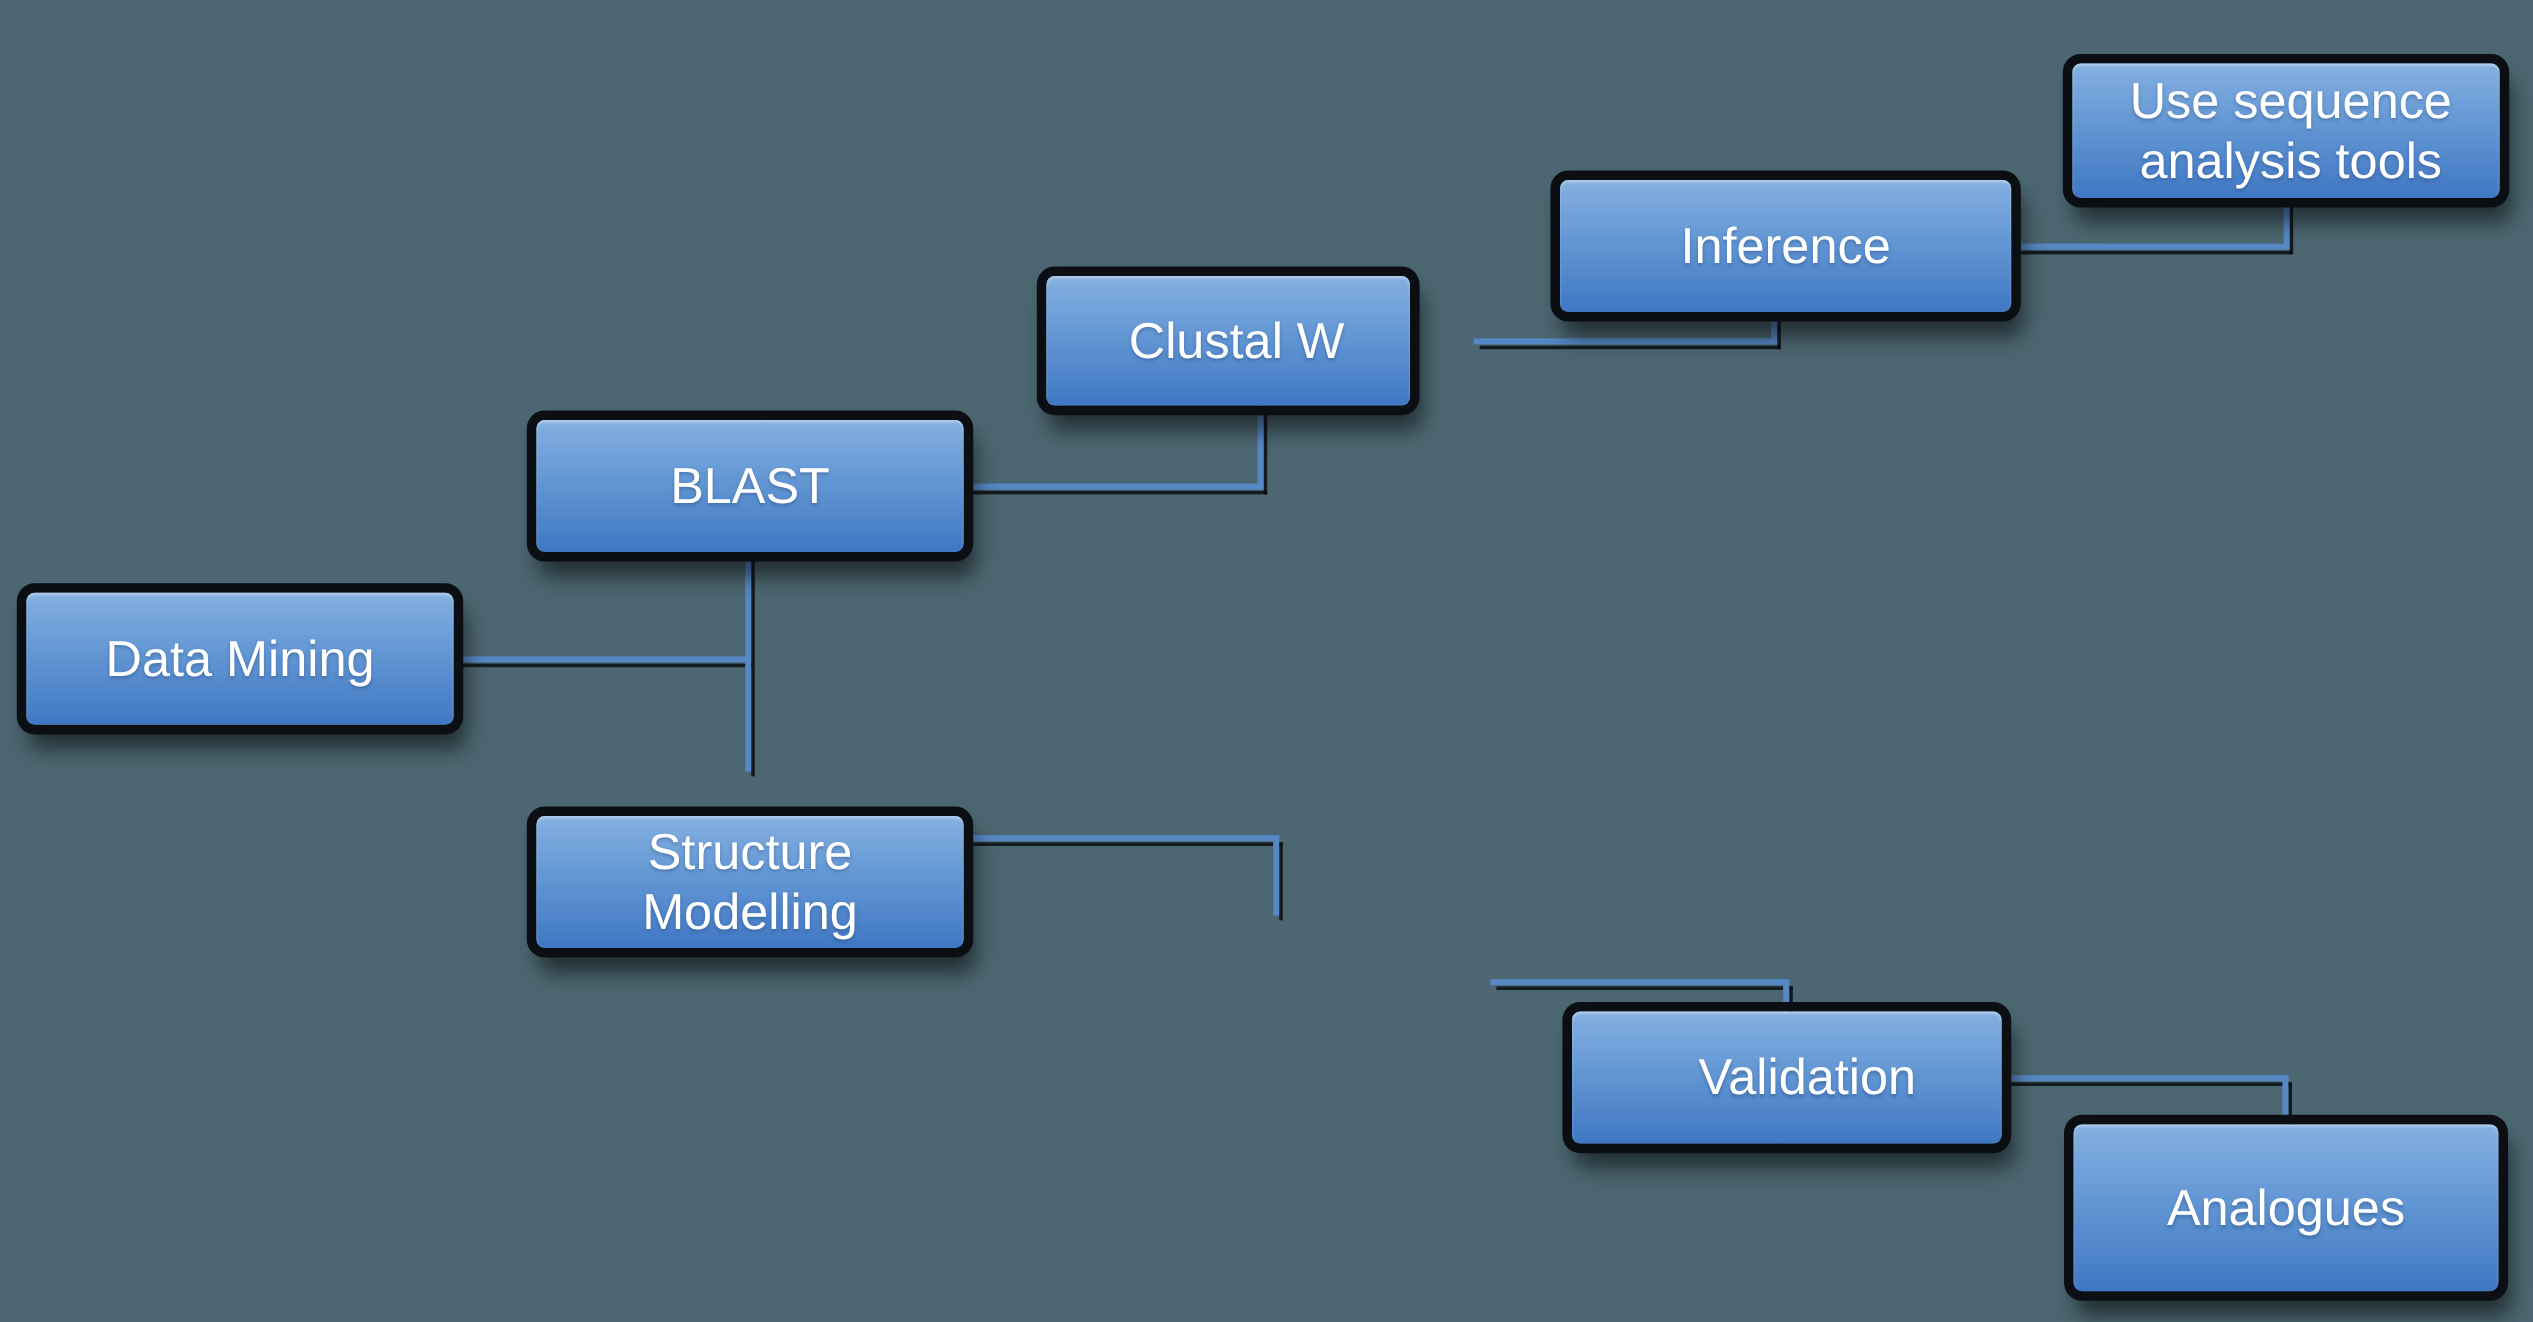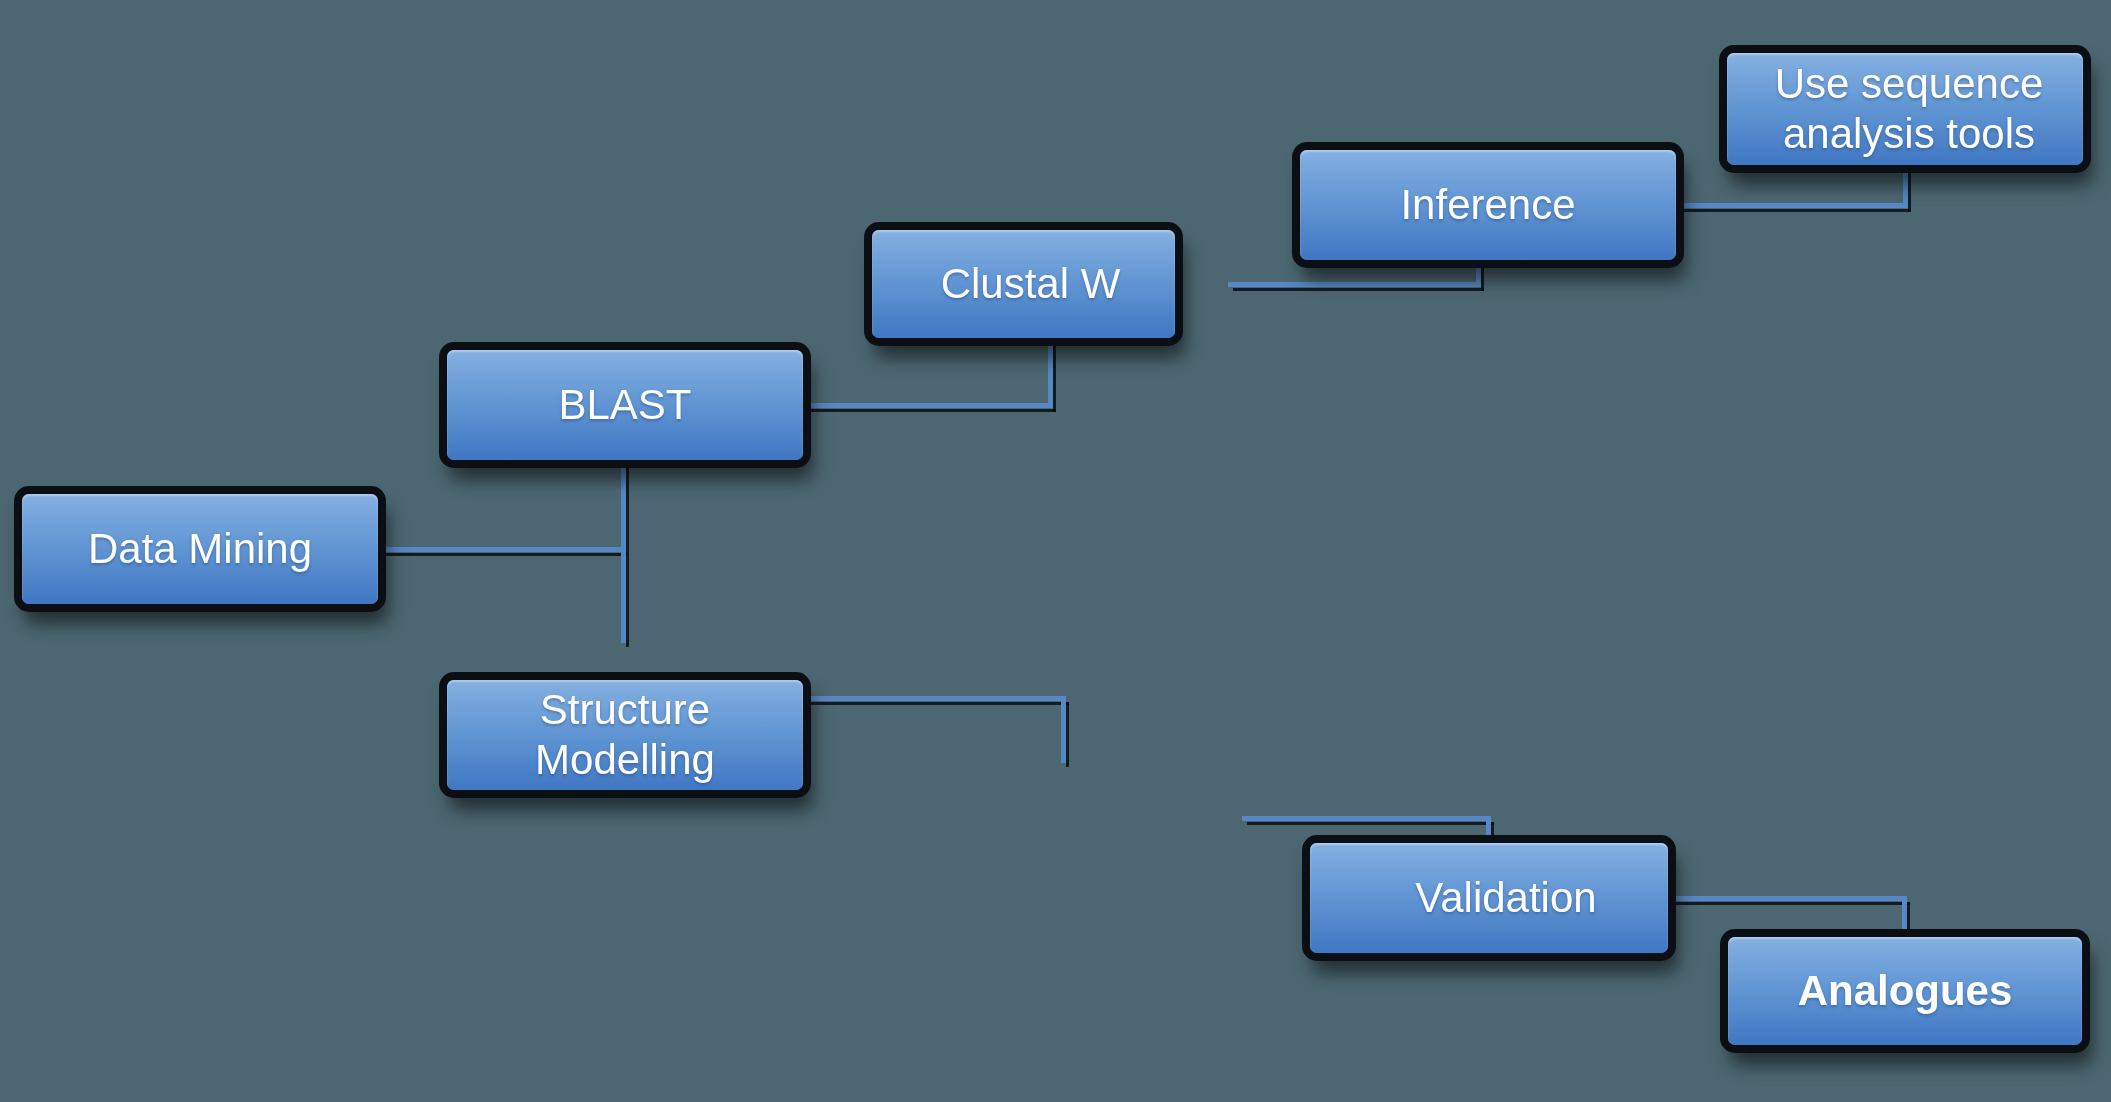--- a/index.html
+++ b/index.html
@@ -35,21 +35,21 @@
     text-shadow:0 2px 3px rgba(25,55,95,0.35);
   }
   #node-data-mining   {left:22px;   top:494px; width:356px; height:110px;}
   #node-blast         {left:447px;  top:350px; width:356px; height:110px;}
   #node-structure     {left:447px;  top:643px; width:356px; height:110px;margin-top:37px;}
   #node-clustal-w     {left:872px;  top:230px; width:303px; height:108px;padding-left:28px;}
   #node-inference     {left:1300px; top:150px; width:376px; height:110px;}
   #node-use-sequence  {left:1727px; top:53px;  width:356px; height:112px;padding-left:22px;}
   #node-refinement    {left:887px;  top:763px; width:356px; height:110px;}
   #node-validation    {left:1310px; top:843px; width:358px; height:110px;padding-left:48px;}
-  #node-analogues     {left:1728px; top:937px; width:354px; height:108px;font-weight:bold;}
+  #node-analogues     {left:1728px; top:937px; width:354px; height:139px;}
 
   
   .line{
     position:absolute;
     background:#5688C6;
     box-shadow:4px 5px 0 -1px rgba(6,10,14,0.8);
   }
   #ln-dm-h      {left:378px;  top:547px; width:246px; height:5px;}
   #ln-junction-v{left:621px;  top:460px; width:5px;   height:183px;}
   #ln-blast-h   {left:803px;  top:403px; width:250px; height:5px;}

